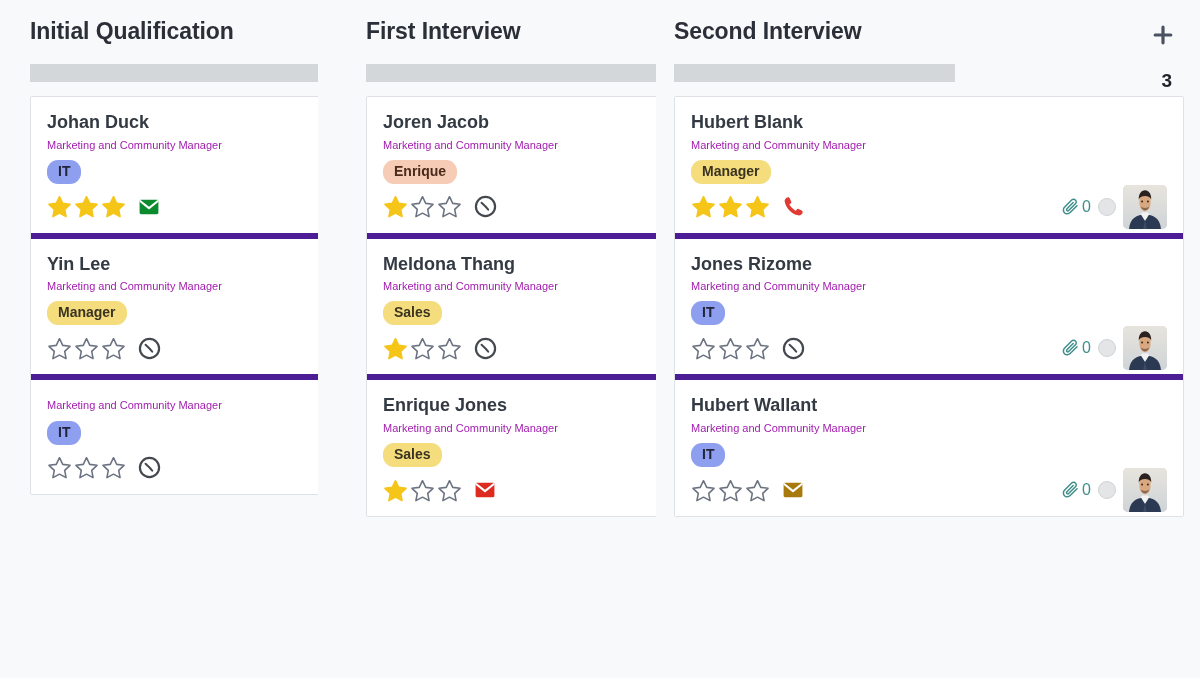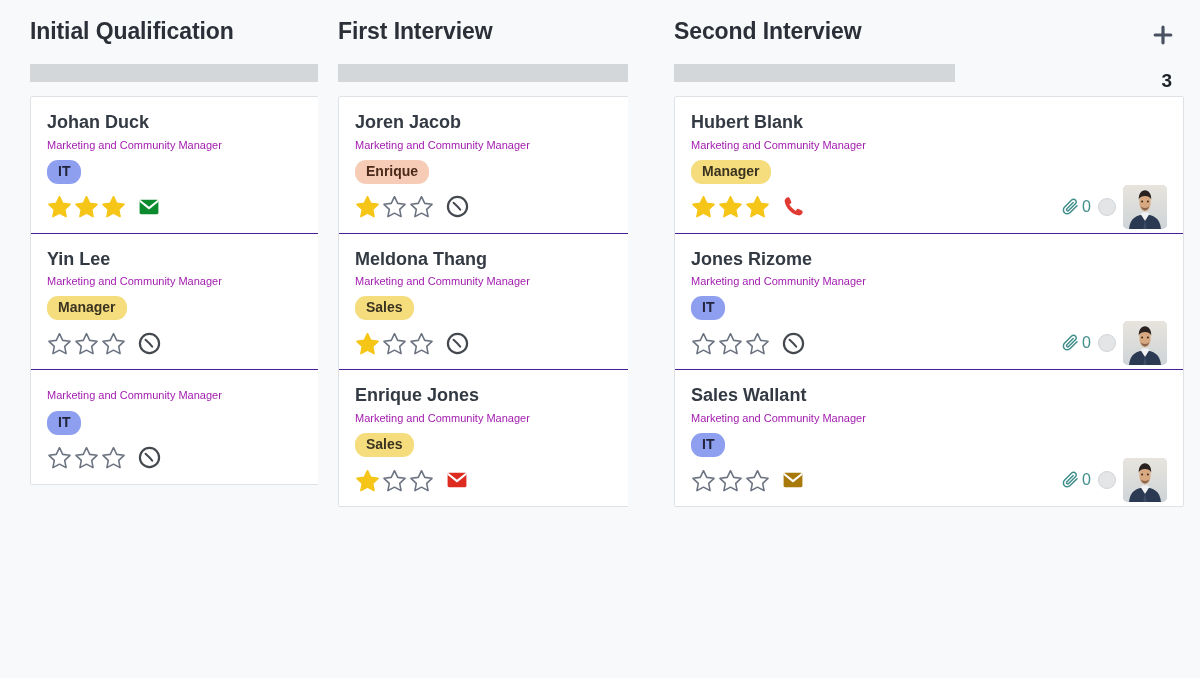--- a/index.html
+++ b/index.html
@@ -51,21 +51,21 @@
   }
   .cards {
     margin: 12px 30px 0 30px;
     background: #ffffff;
     border: 1px solid #dee2e6;
     border-radius: 2px;
     overflow: hidden;
   }
   .card {
     padding: 14px 16px 12px 16px;
-    border-bottom: 1px solid #4c1d95;
+    border-bottom: 6px solid #4c1d95;
     background: #ffffff;
     position: relative;
   }
   .card:last-child { border-bottom: none; }
   .card-name {
     font-size: 18px;
     font-weight: 600;
     color: #333a43;
     line-height: 1.25;
     white-space: nowrap;
@@ -215,21 +215,21 @@
                   <circle cx="12" cy="12" r="9.2" fill="none" stroke="#44494f" stroke-width="2.1"></circle>
                   <path d="M12 12 L8.2 8.4 M12 12 L14.6 15.1" stroke="#44494f" stroke-width="1.9" stroke-linecap="round"></path>
                 </svg>
               </span>
             </div>
           </div>
         </div>
     </div>
   </div>
 
-  <div class="column" id="col-1" style="left:308px; width:320px;">
+  <div class="column" id="col-1" style="left:336px; width:320px;">
     <div class="col-inner">
       <div class="col-header">
         <span class="col-title">First Interview</span>
       </div>
       <div class="progress-wrap">
         <div class="progress-bar" style="width: 100%;"></div>
       </div>
       <div class="cards" id="cards-1">
           <div class="card">
             <div class="card-name">Joren Jacob</div>
@@ -413,21 +413,21 @@
                     <path d="M15.8 14.6 C15.4 9.2 18.2 5.2 22 5.2 C25.8 5.2 28.6 9.2 28.2 14.6 C27.6 12.4 25.2 11.0 22 11.0 C18.8 11.0 16.4 12.4 15.8 14.6 Z" fill="#2a2220"></path>
                     <path d="M17.6 21.6 C19.2 23.4 24.8 23.4 26.4 21.6 C25.6 24.0 23.9 25.4 22 25.4 C20.1 25.4 18.4 24.0 17.6 21.6 Z" fill="#4a3327" opacity="0.55"></path>
                     <circle cx="19.1" cy="16.5" r="0.95" fill="#30221a"></circle>
                     <circle cx="24.9" cy="16.5" r="0.95" fill="#30221a"></circle>
                   </svg>
                 </span>
               </div>
             </div>
           </div>
           <div class="card">
-            <div class="card-name">Sales Wallant</div>
+            <div class="card-name">Hubert Wallant</div>
             <div class="card-role">Marketing and Community Manager</div>
             <div><span class="tag tag-it">IT</span></div>
             <div class="card-footer">
               <span class="stars">
                 <svg class="star" viewBox="0 0 24 24">
                   <path d="M12 2.6 L15.1 9.0 L22.1 9.9 L17.0 14.8 L18.3 21.7 L12 18.4 L5.7 21.7 L7.0 14.8 L1.9 9.9 L8.9 9.0 Z" fill="none" stroke="#6b7280" stroke-width="1.5" stroke-linejoin="round"></path>
                 </svg>
                 <svg class="star" viewBox="0 0 24 24">
                   <path d="M12 2.6 L15.1 9.0 L22.1 9.9 L17.0 14.8 L18.3 21.7 L12 18.4 L5.7 21.7 L7.0 14.8 L1.9 9.9 L8.9 9.0 Z" fill="none" stroke="#6b7280" stroke-width="1.5" stroke-linejoin="round"></path>
                 </svg>

